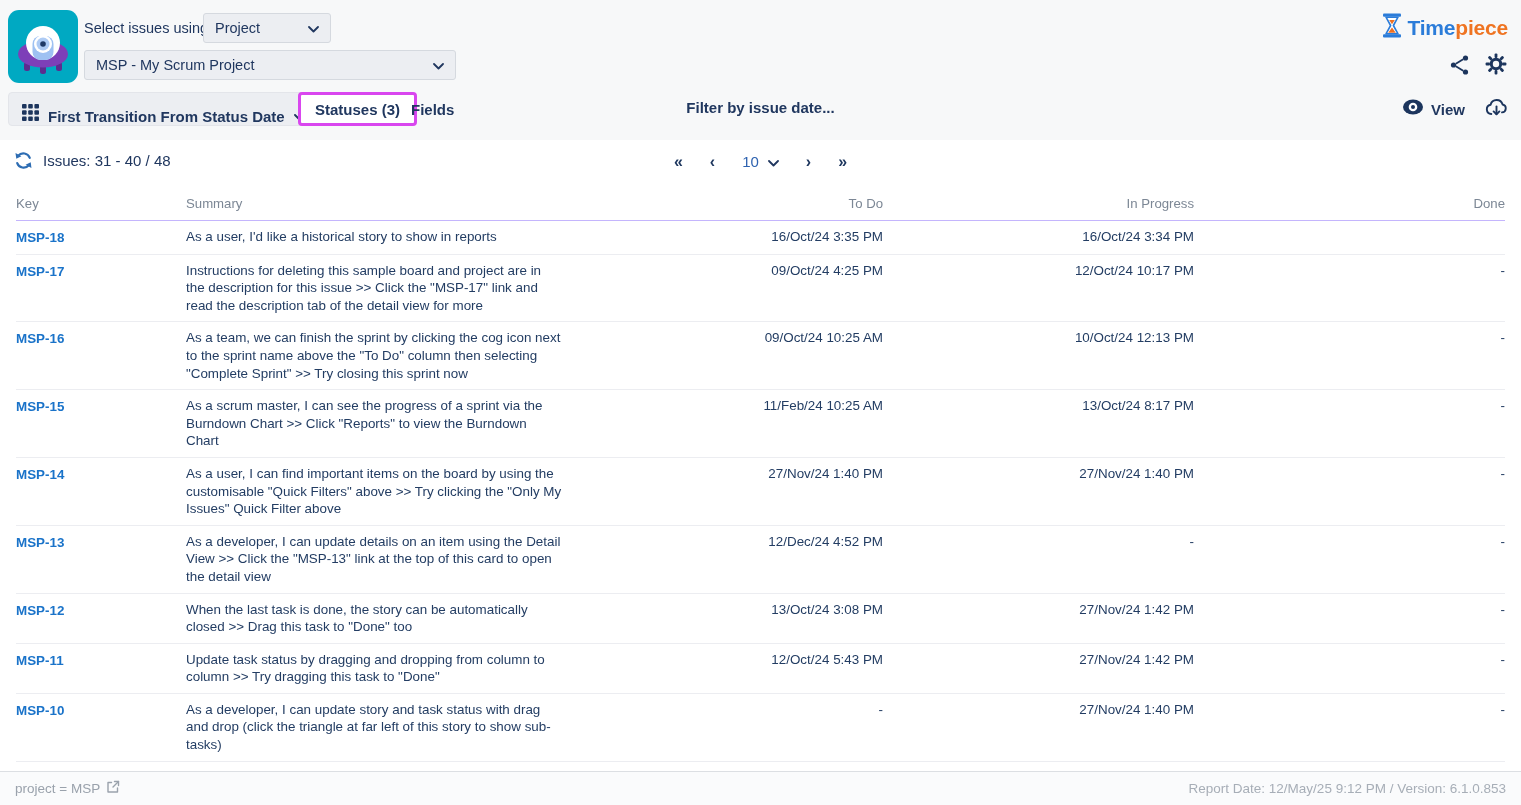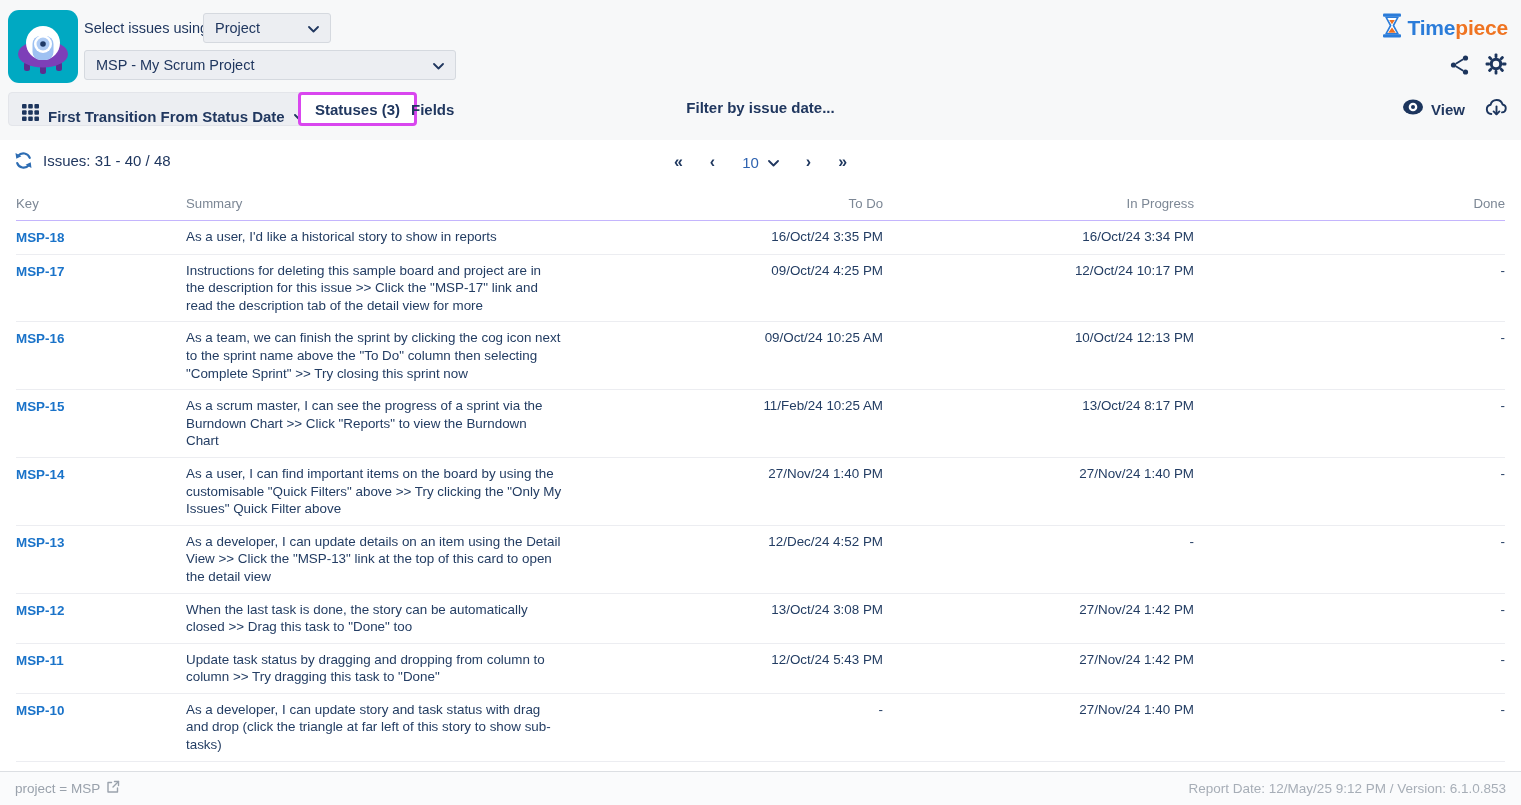--- a/index.html
+++ b/index.html
@@ -39,21 +39,21 @@
   .view-btn { position:absolute; right:56px; top:98px; display:flex; align-items:center; gap:7px; }
   .view-btn .view-label { font-size:15px; font-weight:600; color:#20375f; }
   .export-btn { position:absolute; right:12px; top:97px; }
   
   .refresh-row { position:absolute; top:151px; left:14px; display:flex; align-items:center; gap:10px; }
   .issues-count { font-size:15px; color:#20375f; }
   .pager { position:absolute; top:151px; left:0; right:0; height:22px;
         display:flex; align-items:center; justify-content:center; gap:27px; }
   .pager .pg-btn { background:none; border:none; font-family:inherit; cursor:pointer;
         font-size:16px; font-weight:700; color:#1c355d; line-height:1; }
-  .page-size { display:flex; align-items:center; gap:9px; cursor:pointer; }
+  .page-size { display:flex; align-items:flex-start; gap:9px; cursor:pointer; }
   .page-size .ps-value { font-size:15px; color:#2f63b0; }
   
   .table { position:absolute; top:190px; left:0; right:0; padding:0 16px; }
   .tgrid { display:grid; grid-template-columns:170px 400px 297px 311px 311px; }
   .thead { padding:6px 0 9px 0; border-bottom:1px solid #c4b5fd; }
   .th { font-size:13.2px; color:#7c8795; }
   .t-right { text-align:right; }
   .trow { padding:7px 0; border-bottom:1px solid #ecedf1; align-items:start; }
   .trow:last-child { border-bottom:none; }
   .key-link { font-size:13.4px; font-weight:700; color:#1a73c9; text-decoration:none; line-height:17.6px; }

